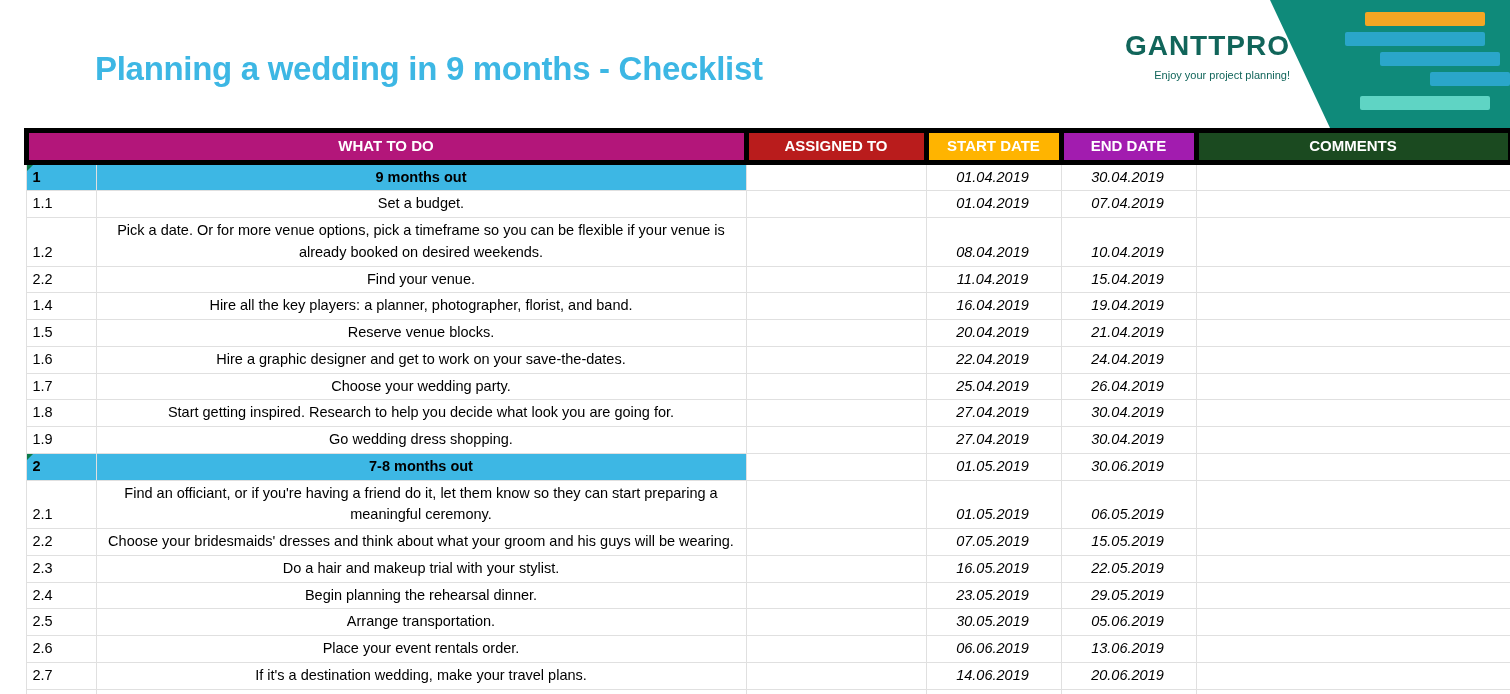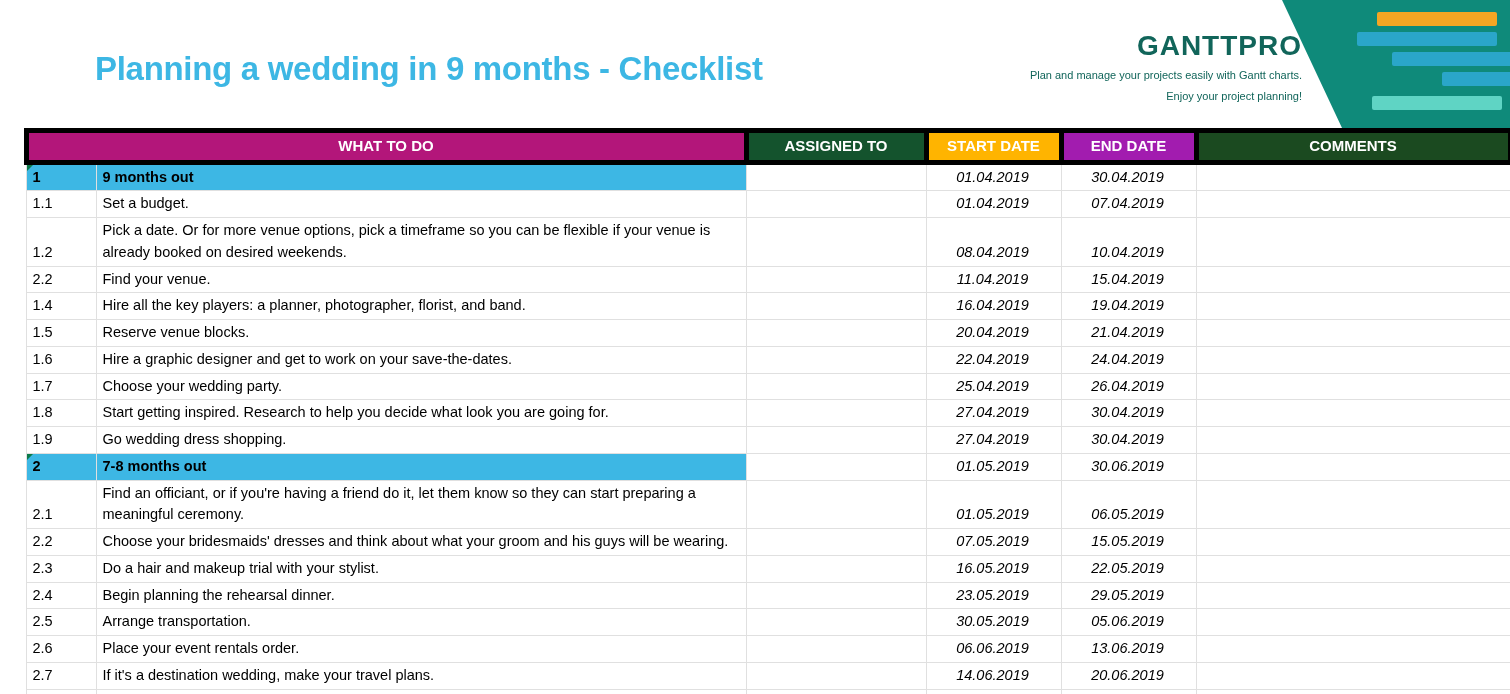--- a/index.html
+++ b/index.html
@@ -7,21 +7,20 @@
     font-family: "Segoe UI", Arial, sans-serif;
     background: #ffffff;
     width: 1510px;
     overflow: hidden;
   }
   .header-row {
     display: flex;
     align-items: flex-start;
     padding: 0;
     height: 128px;
-    gap: 12px;
   }
   .title-area {
     flex: 0 0 900px;
     padding: 50px 0 0 95px;
   }
   .page-title {
     color: #3db7e4;
     font-size: 33px;
     font-weight: 700;
     letter-spacing: -0.3px;
@@ -79,27 +78,27 @@
   }
   .col-rowhead { width: 10px; background:#fff; border-left:none; }
   .col-num   { width: 70px; }
   .col-what  { width: 650px; }
   .col-assigned { width: 180px; }
   .col-start { width: 135px; }
   .col-end   { width: 135px; }
   .col-comments { width: 314px; }
 
   th.h-what     { background: #b3167a; }
-  th.h-assigned { background: #14532d; }
+  th.h-assigned { background: #b91c1c; }
   th.h-start    { background: #ffb400; }
   th.h-end      { background: #a21caf; }
   th.h-comments { background: #1b4a20; }
 
   td.num   { text-align: left; }
-  td.what  { text-align: left; }
+  td.what  { text-align: center; }
   td.assigned { text-align: left; }
   td.start, td.end { text-align: center; padding-right: 8px; font-style: italic; }
   td.comments { text-align: left; }
 
   tr.section td.num, tr.section td.what {
     background: #3db7e4;
     font-weight: 700;
   }
   tr.section td.num { position: relative; }
   tr.section td.num::before {
@@ -113,21 +112,20 @@
 </style>
 </head>
 <body>
 
 <div class="header-row">
   <div class="title-area">
     <div class="page-title">Planning a wedding in 9 months - Checklist</div>
   </div>
   <div class="logo-area">
     <div class="logo-word">GANTTPRO</div>
-    <div class="logo-desc">Plan and manage your projects easily with Gantt charts.</div>
     <div class="logo-desc">Enjoy your project planning!</div>
     <svg class="gantt-art" viewBox="0 0 240 128">
       <polygon points="0,0 240,0 240,128 60,128" fill="#0f8a7a"></polygon>
       <rect x="95" y="12" width="120" height="14" rx="2" fill="#f5a623"></rect>
       <rect x="75" y="32" width="140" height="14" rx="2" fill="#2aa6c9"></rect>
       <rect x="110" y="52" width="120" height="14" rx="2" fill="#2aa6c9"></rect>
       <rect x="160" y="72" width="80" height="14" rx="2" fill="#2aa6c9"></rect>
       <rect x="90" y="96" width="130" height="14" rx="2" fill="#5fd4c4"></rect>
     </svg>
   </div>

